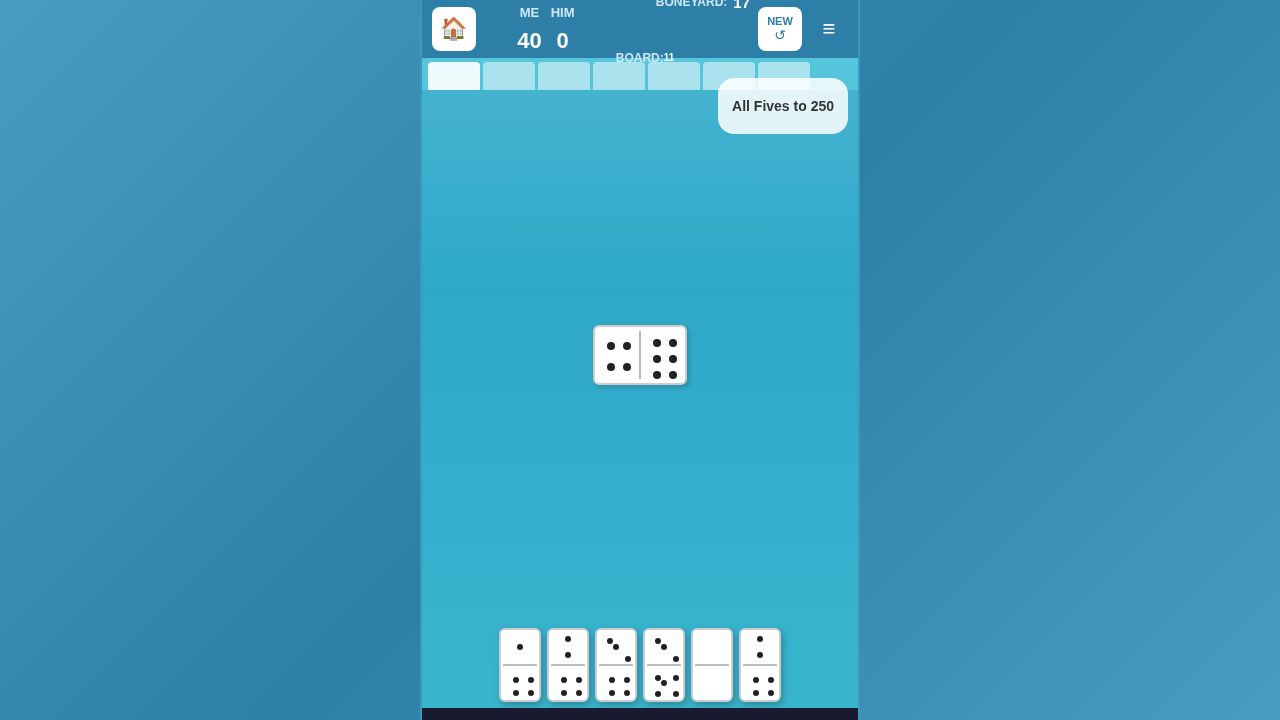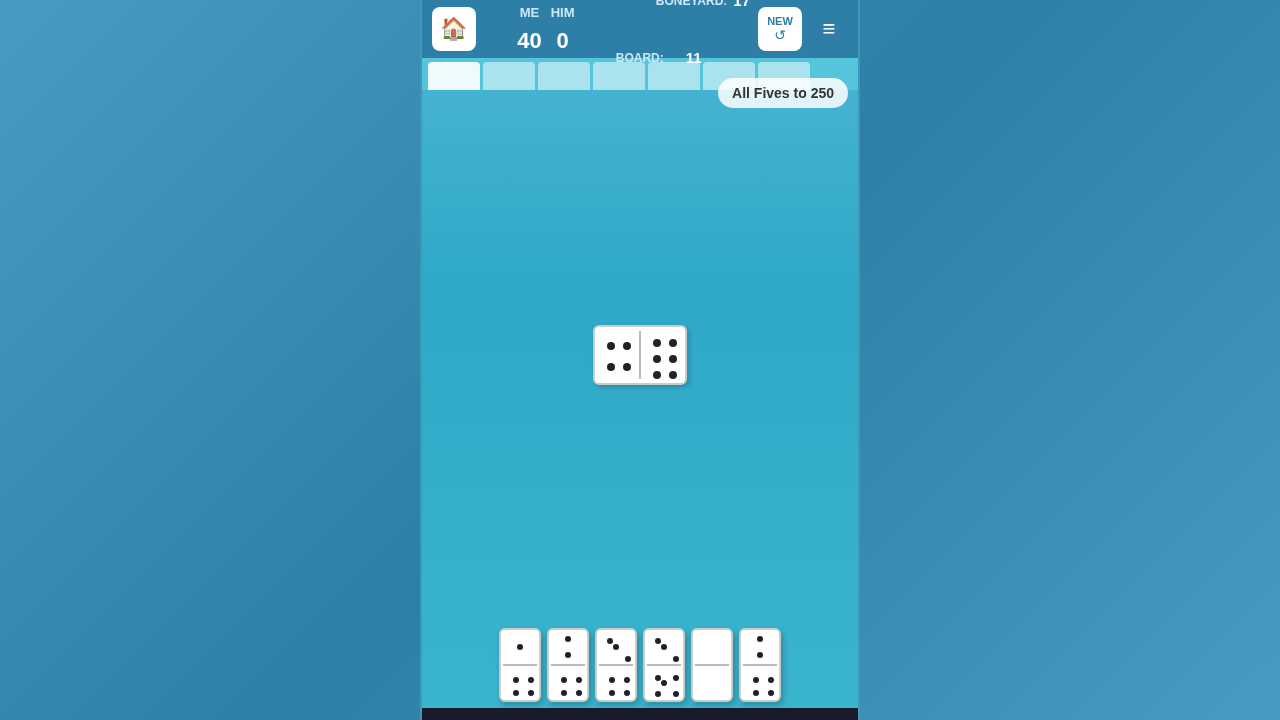--- a/index.html
+++ b/index.html
@@ -141,21 +141,21 @@
       background: rgba(255,255,255,0.9);
     }
 
     
     .game-label {
       position: absolute;
       top: 78px;
       right: 10px;
       background: rgba(255,255,255,0.85);
       color: #333;
-      padding: 7px 14px;
+      padding: 20px 14px;
       border-radius: 16px;
       font-size: 14px;
       font-weight: bold;
       white-space: nowrap;
     }
 
     
     .board-area {
       position: absolute;
       top: 90px;
@@ -256,23 +256,23 @@
         <div class="score-label">HIM</div>
         <div class="score-value">0</div>
       </div>
     </div>
 
     <div style="display:flex; flex-direction:column; align-items:flex-start; color:white; font-size:13px; font-weight:bold; flex:1;">
       <div style="display:flex; align-items:center; gap:6px;padding-left:40px;">
         <span style="color:#cce8f4; font-size:12px;">BONEYARD:</span>
         <span style="color:white; font-size:15px;">17</span>
       </div>
-      <div style="display:flex; align-items:center; gap:22px;margin-top:40px;">
+      <div style="display:flex; align-items:center; gap:0;margin-top:40px;">
         <span style="color:#cce8f4; font-size:12px;">BOARD:</span>
-        <span style="color:white; font-size:15px;">11</span>
+        <span style="color:white; font-size:10px;">11</span>
       </div>
     </div>
 
     <button class="new-btn">
       <span class="new-label">NEW</span>
       <span class="new-icon">↺</span>
     </button>
 
     <button class="menu-btn">
       <span class="menu-icon">≡</span>

